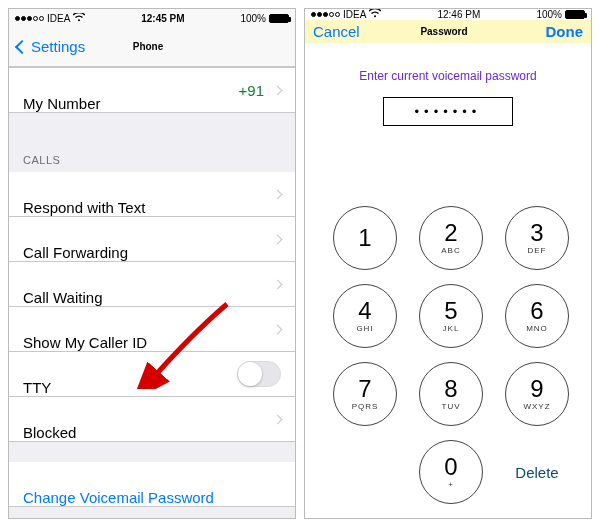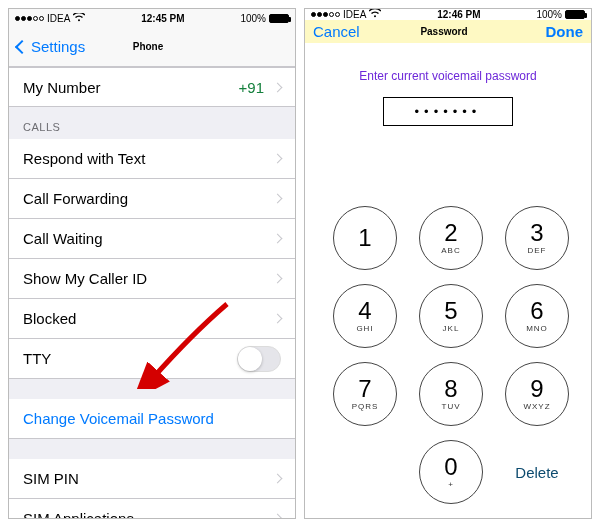--- a/index.html
+++ b/index.html
@@ -69,30 +69,30 @@
   }
   .chevron-left {
     width: 10px; height: 10px; border-left: 2px solid #007aff;
     border-bottom: 2px solid #007aff; transform: rotate(45deg);
     margin-right: 2px;
   }
   
   .content { flex: 1; overflow-y: hidden; }
   .group-header {
     font-size: 11px; color: #6d6d72; padding: 14px 14px 6px 14px;
-    text-transform: uppercase; letter-spacing: 0.5px;
+    text-transform: uppercase; letter-spacing: 0.5px; margin-top: 27px;
   }
   .row {
     background: #fff; border-bottom: 0.5px solid #c8c7cc;
     min-height: 40px; display: flex; align-items: center;
     padding: 0 14px; font-size: 15px; color: #000;
     position: relative;
   }
   .row:first-of-type { border-top: 0.5px solid #c8c7cc; }
-  .row-label { flex: 1; }
+  .row-label { flex: 1; margin-top: 27px; }
   .row-value { color: #15803d; font-size: 15px; margin-right: 10px; }
   .chevron-right {
     width: 7px; height: 7px; border-right: 1.5px solid #c7c7cc;
     border-top: 1.5px solid #c7c7cc; transform: rotate(45deg);
   }
   .row-link { color: #007aff; }
   .spacer { height: 20px; }
   
   .toggle {
     width: 44px; height: 26px; border-radius: 13px;
@@ -192,28 +192,28 @@
     </div>
     <div class="row">
       <span class="row-label">Call Waiting</span>
       <span class="chevron-right"></span>
     </div>
     <div class="row">
       <span class="row-label">Show My Caller ID</span>
       <span class="chevron-right"></span>
     </div>
     <div class="row">
-      <span class="row-label">Blocked</span>
-      <span class="chevron-right"></span>
-    </div>
-    <div class="row">
       <span class="row-label">TTY</span>
       <span class="toggle">
         <span class="toggle-knob"></span>
       </span>
+    </div>
+    <div class="row">
+      <span class="row-label">Blocked</span>
+      <span class="chevron-right"></span>
     </div>
 
     <div class="spacer"></div>
     <div class="row">
       <span class="row-label row-link">Change Voicemail Password</span>
     </div>
 
     <div class="spacer"></div>
     <div class="row">
       <span class="row-label">SIM PIN</span>
@@ -245,21 +245,21 @@
           <span class="dot"></span>
           <span class="dot"></span>
       </span>
       <span>IDEA</span>
       <span class="wifi">
         <svg width="12" height="9" viewBox="0 0 12 9">
             <path d="M6 8.2a1 1 0 100-2 1 1 0 000 2zm-3-3.1a4.3 4.3 0 016 0l1-1a5.7 5.7 0 00-8 0zM.5 2.6a7.8 7.8 0 0111 0l1-1a9.2 9.2 0 00-13 0z" fill="#000"></path>
           </svg>
       </span>
     </div>
-    <div style="font-weight:700">12:46 PM</div>
+    <div style="font-weight:400">12:46 PM</div>
     <div class="status-right">
       <span>100%</span>
       <span class="battery"></span>
     </div>
   </div>
 
   <div class="nav-bar" style="background:#fef9c3;border-bottom:none">
     <div class="nav-left">
       <span>Cancel</span>
     </div>

